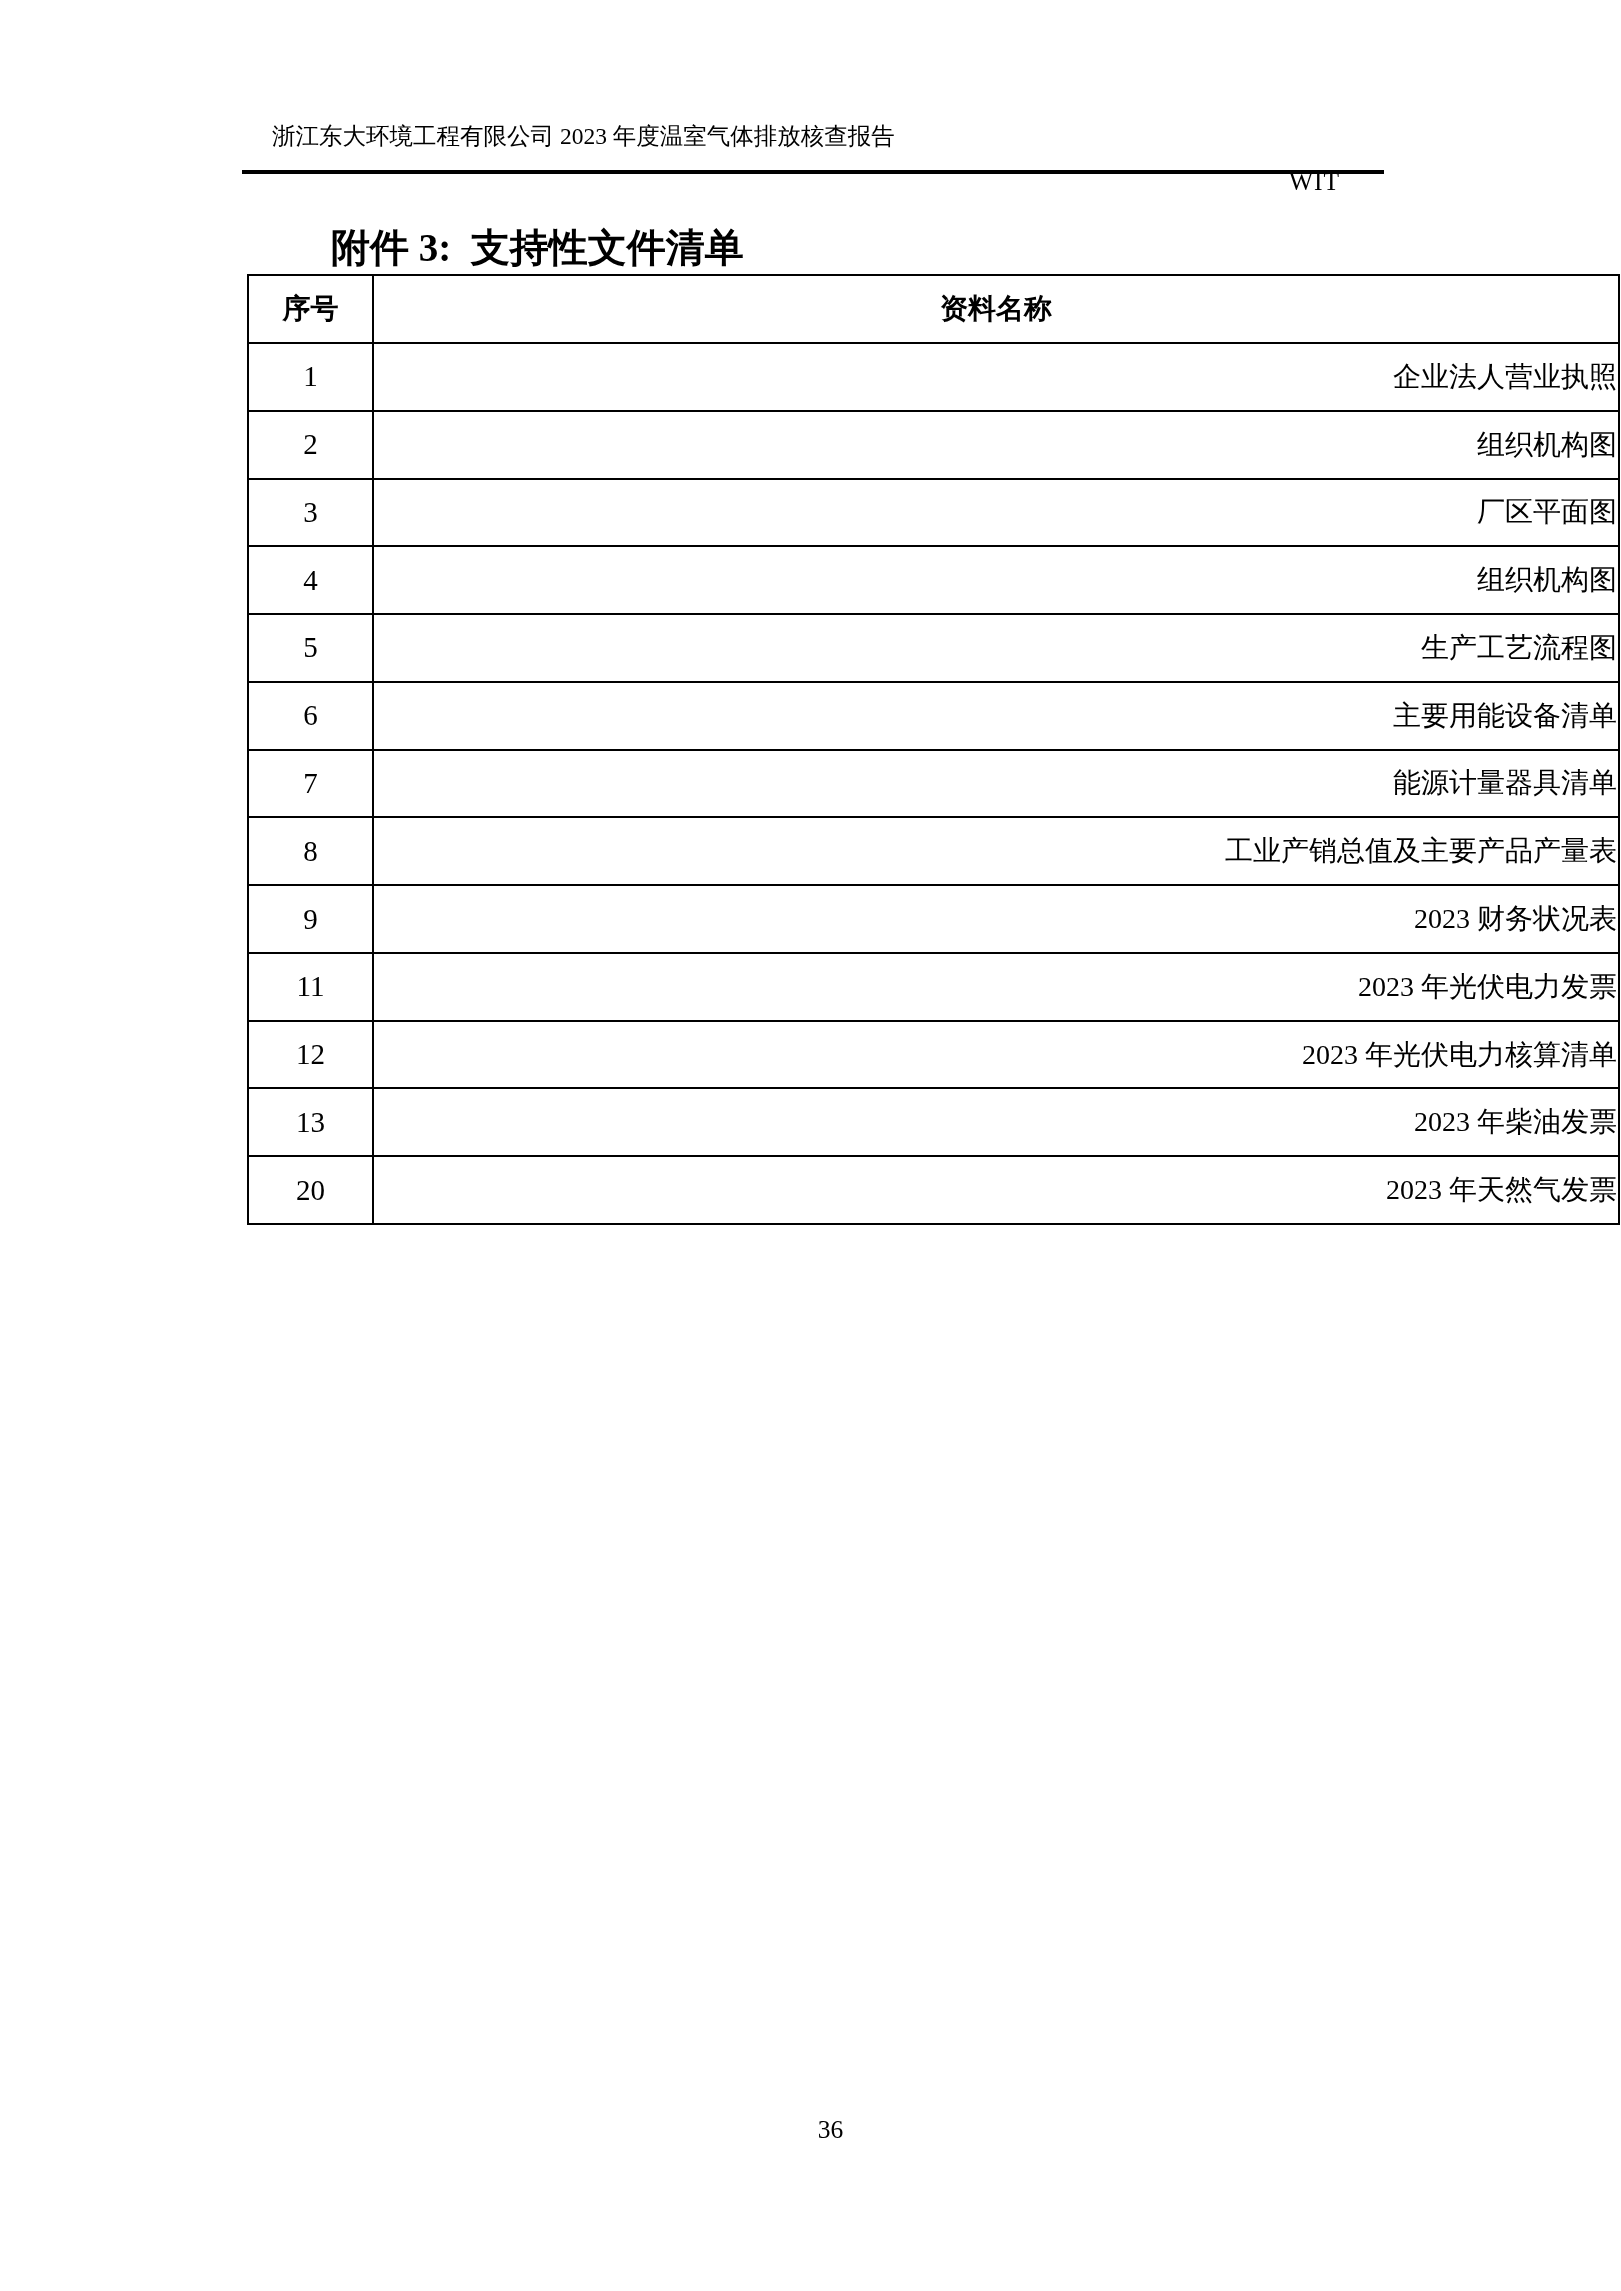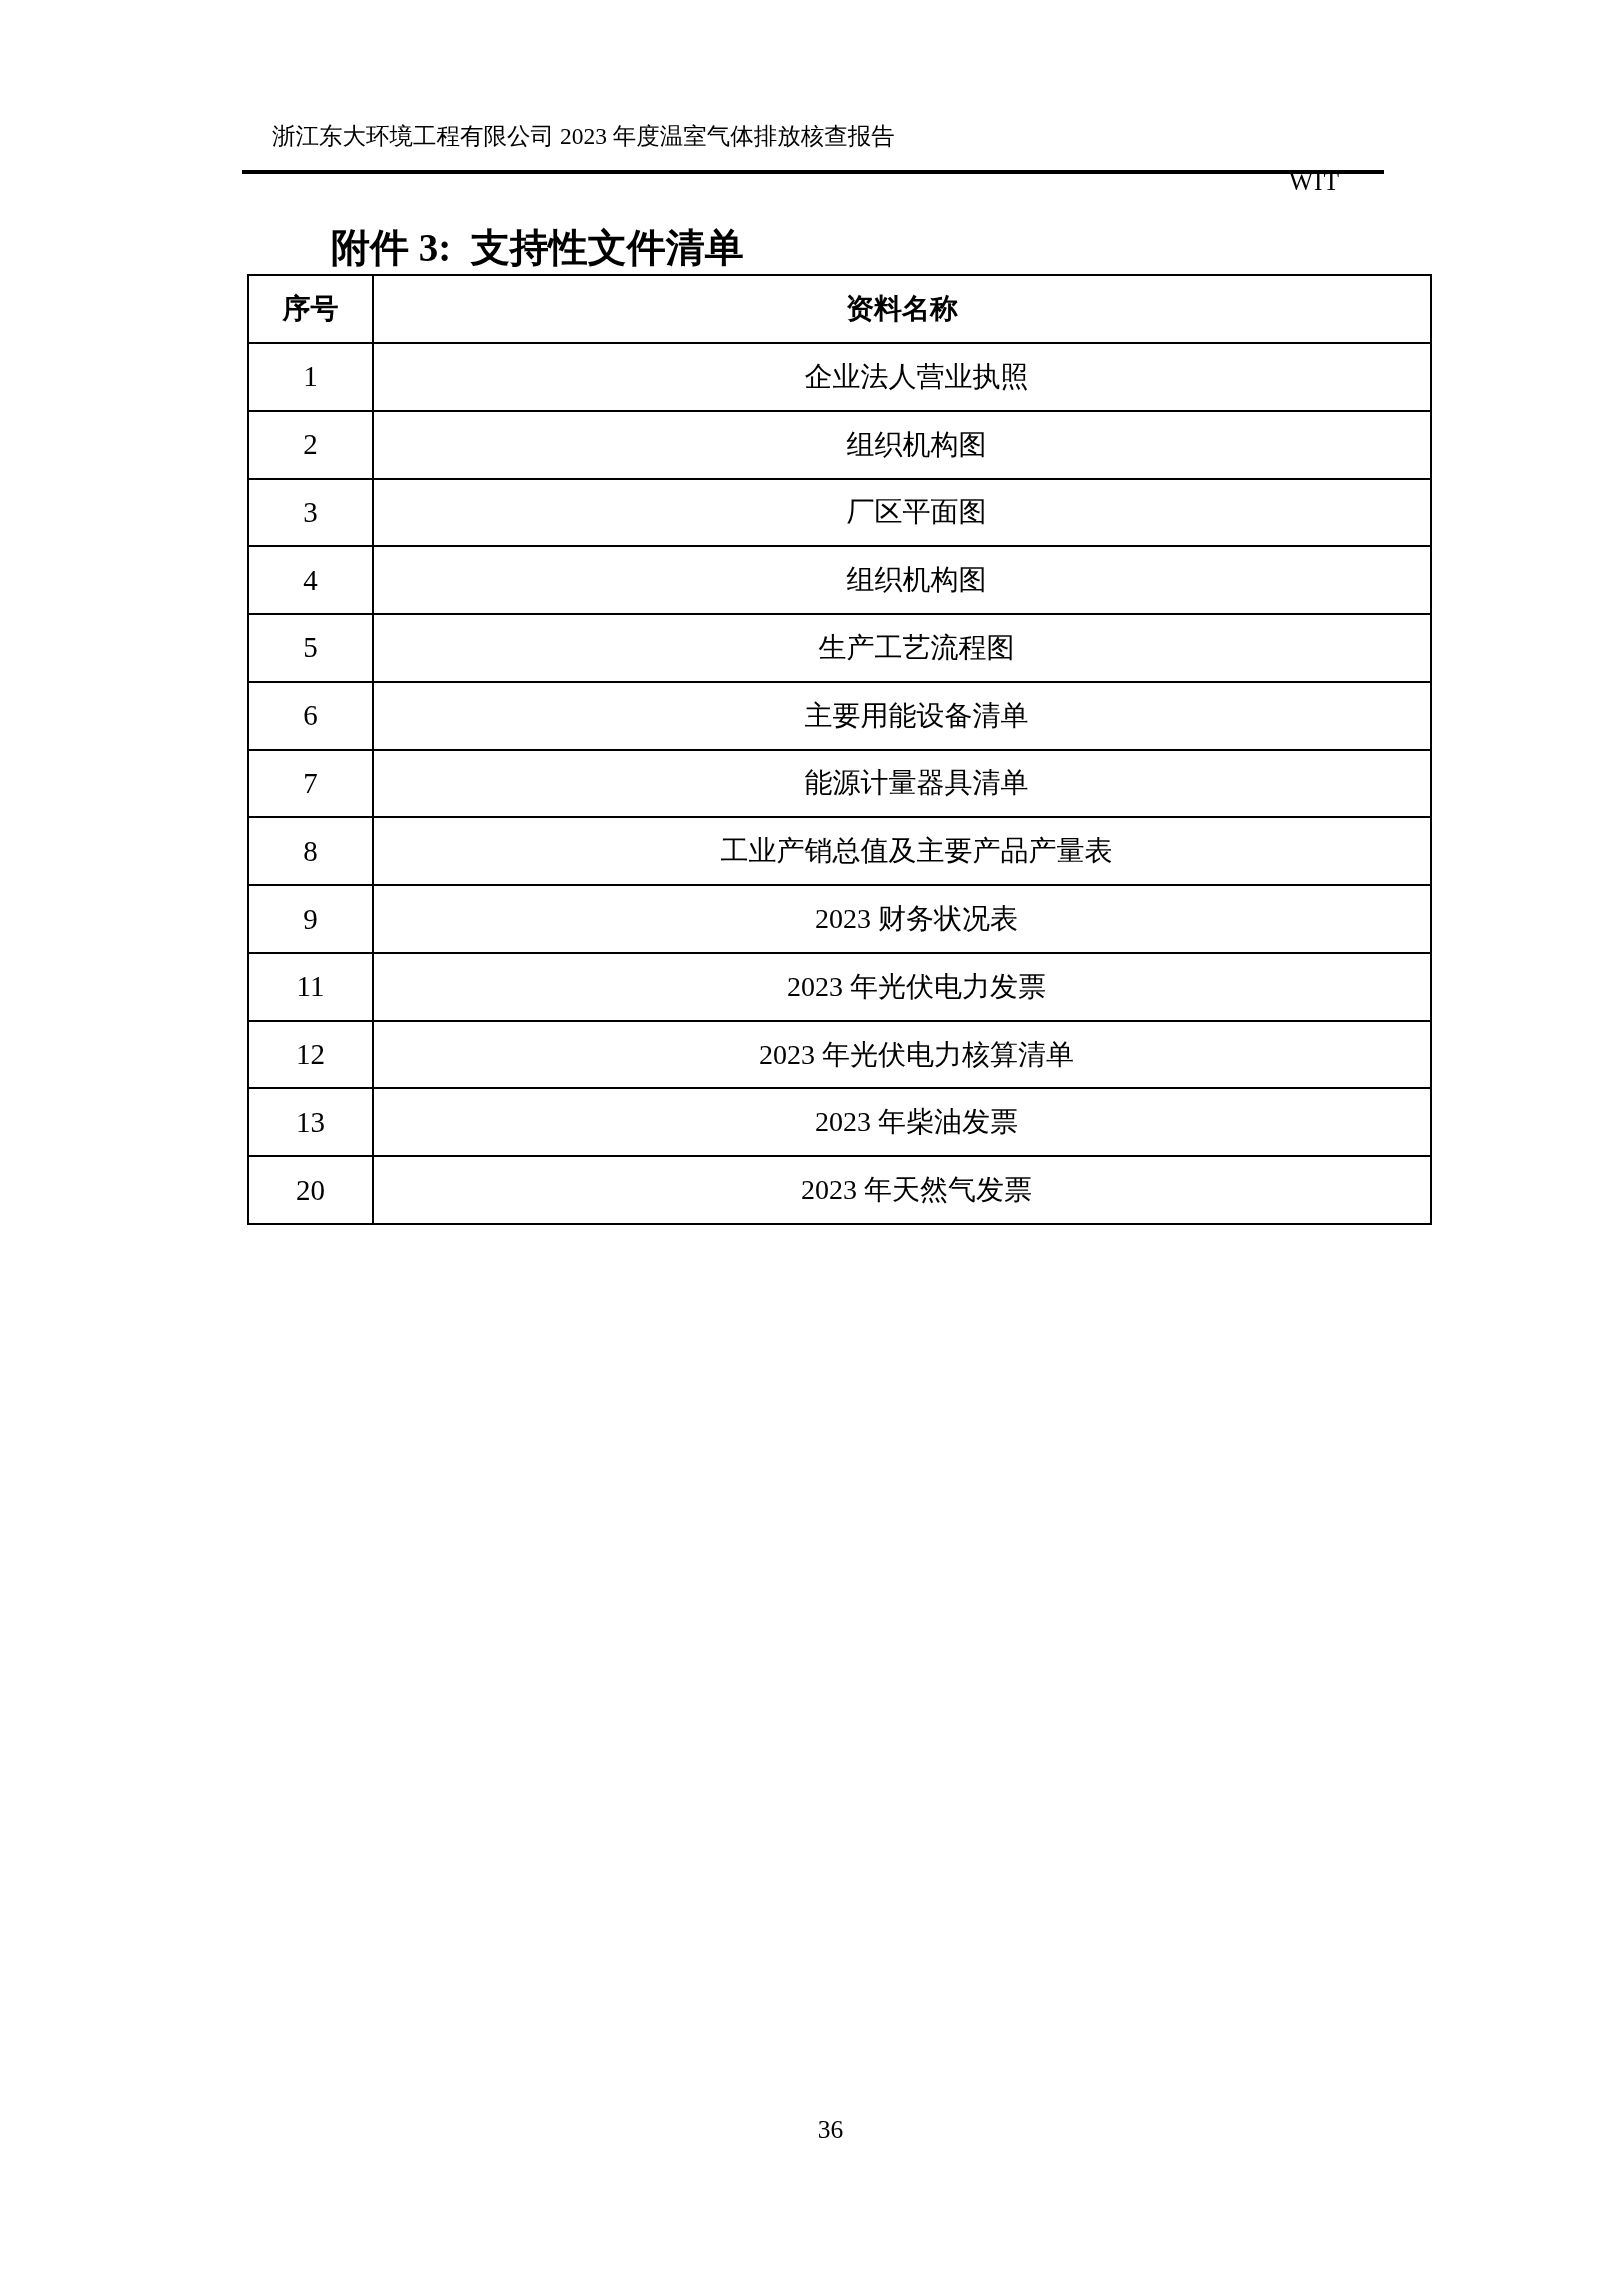--- a/index.html
+++ b/index.html
@@ -47,21 +47,21 @@
     margin: 16px;
     font-size: 39px;
     font-weight: bold;
     white-space: pre;
     font-family: "Liberation Serif", "DejaVu Serif", serif;
   }
   table.doc-table {
     position: absolute;
     left: 247px;
     top: 274px;
-    width: 1185px;
+    width: 1373px;
     height: 951px;
     border-collapse: collapse;
     table-layout: fixed;
     border: 2.9px solid #000000;
   }
   .doc-table th, .doc-table td {
     border: 2px solid #000000;
     border-top-width: 2.9px;
     border-bottom-width: 2.9px;
     vertical-align: middle;
@@ -73,21 +73,21 @@
     font-weight: bold;
     text-align: center;
     height: 64px;
   }
   .doc-table tbody tr { height: 63px; }
   .doc-table td.cell-no {
     text-align: center;
     font-size: 29px;
   }
   .doc-table td.cell-name {
-    text-align: center;
+    text-align: right;
     font-size: 28px;
     padding-left: 30px;
     white-space: pre;
   }
   .page-number {
     position: absolute;
     left: 12px;
     top: 2115px;
     width: 100%;
     text-align: center;

